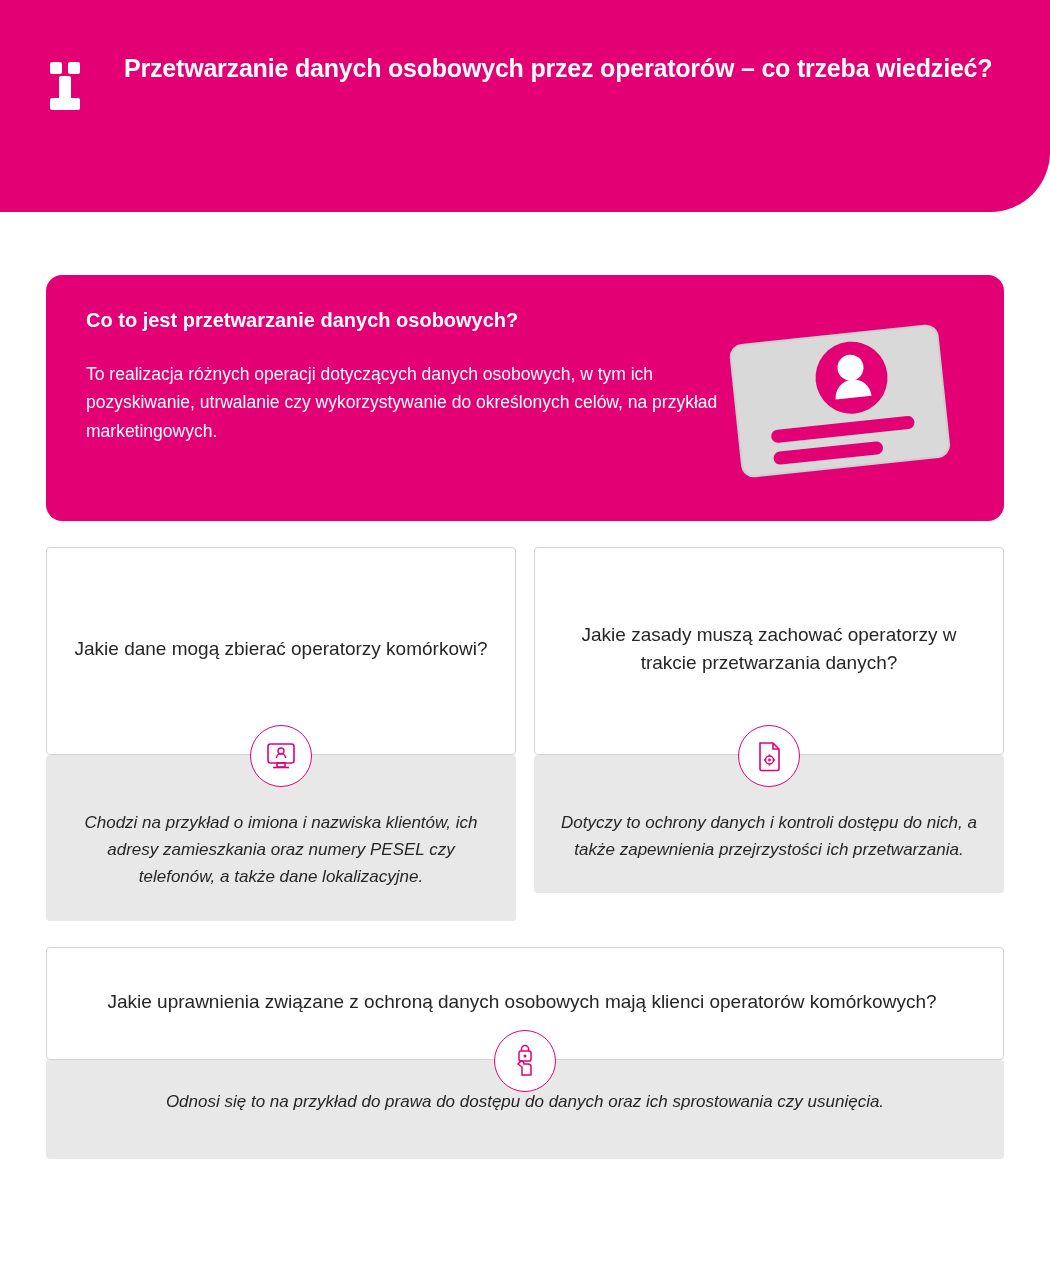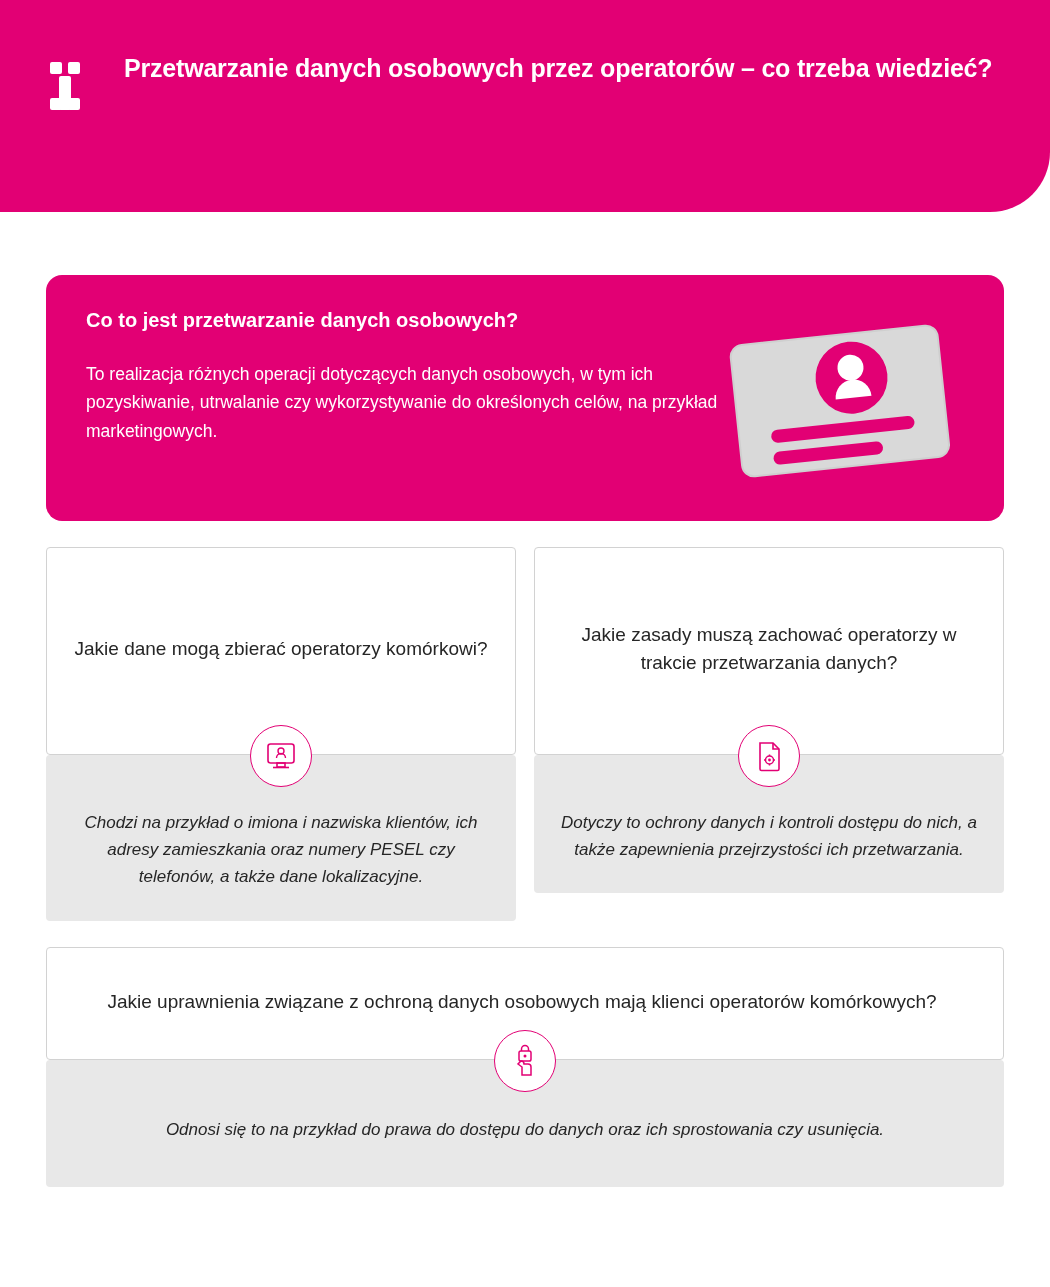--- a/index.html
+++ b/index.html
@@ -127,21 +127,21 @@
     display: flex;
     align-items: center;
     justify-content: center;
   }
   .pair { display: flex; flex-direction: column; }
   .tall-q { min-height: 150px; display: flex; align-items: center; justify-content: center; }
 
   
   .rowfull { margin: 26px 46px 0 46px; }
   .rowfull .card-q { padding: 40px 26px 44px 20px; }
-  .rowfull .card-a { padding: 56px 26px 44px 26px; }
+  .rowfull .card-a { padding: 28px 26px 44px 26px; }
 </style>
 </head>
 <body>
 
 <div class="header">
   <div class="logo">
     <svg width="78" height="60" viewBox="0 0 78 60" aria-hidden="true">
       <rect x="4" y="6" width="12" height="12" rx="2" fill="#ffffff"></rect>
       <rect x="22" y="6" width="12" height="12" rx="2" fill="#ffffff"></rect>
       <rect x="13" y="20" width="12" height="34" rx="2" fill="#ffffff"></rect>

